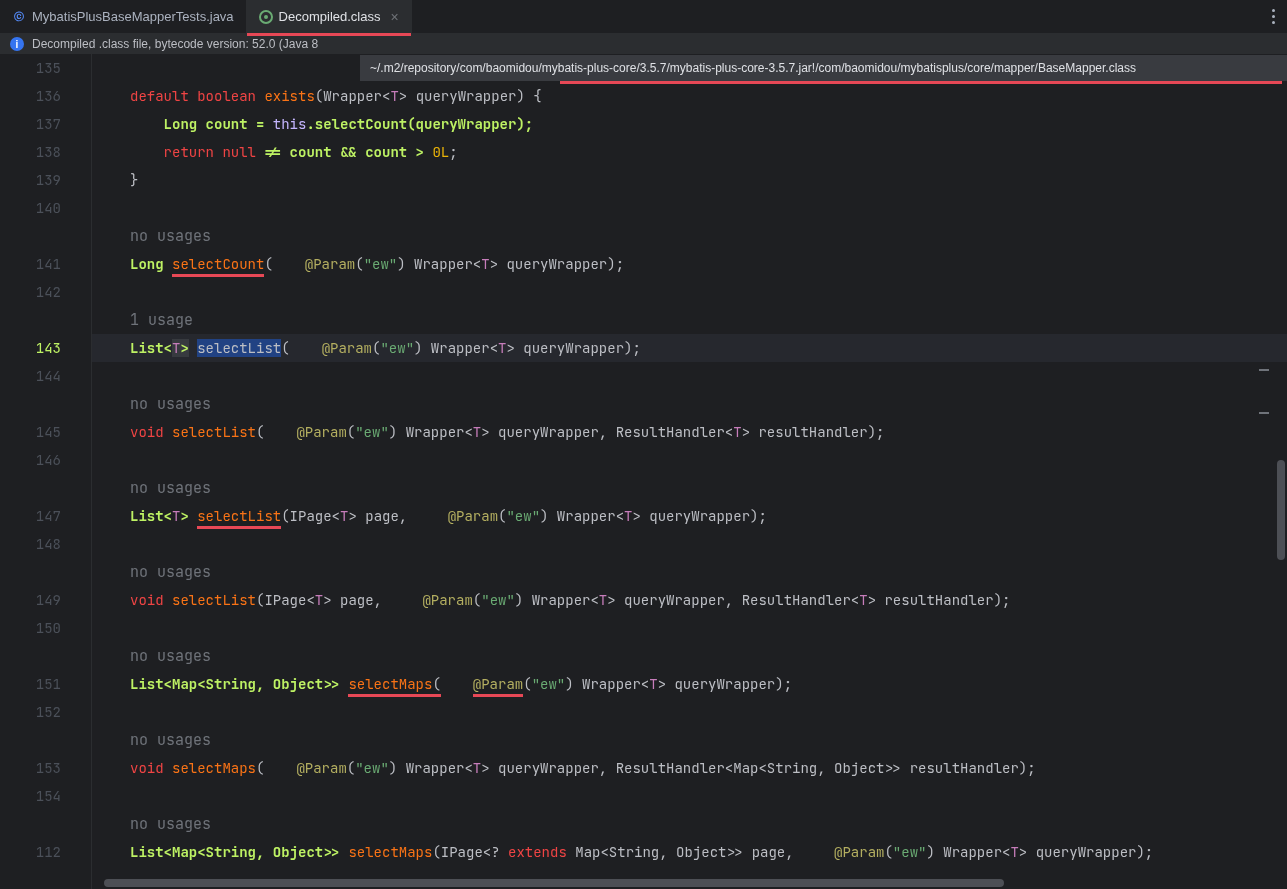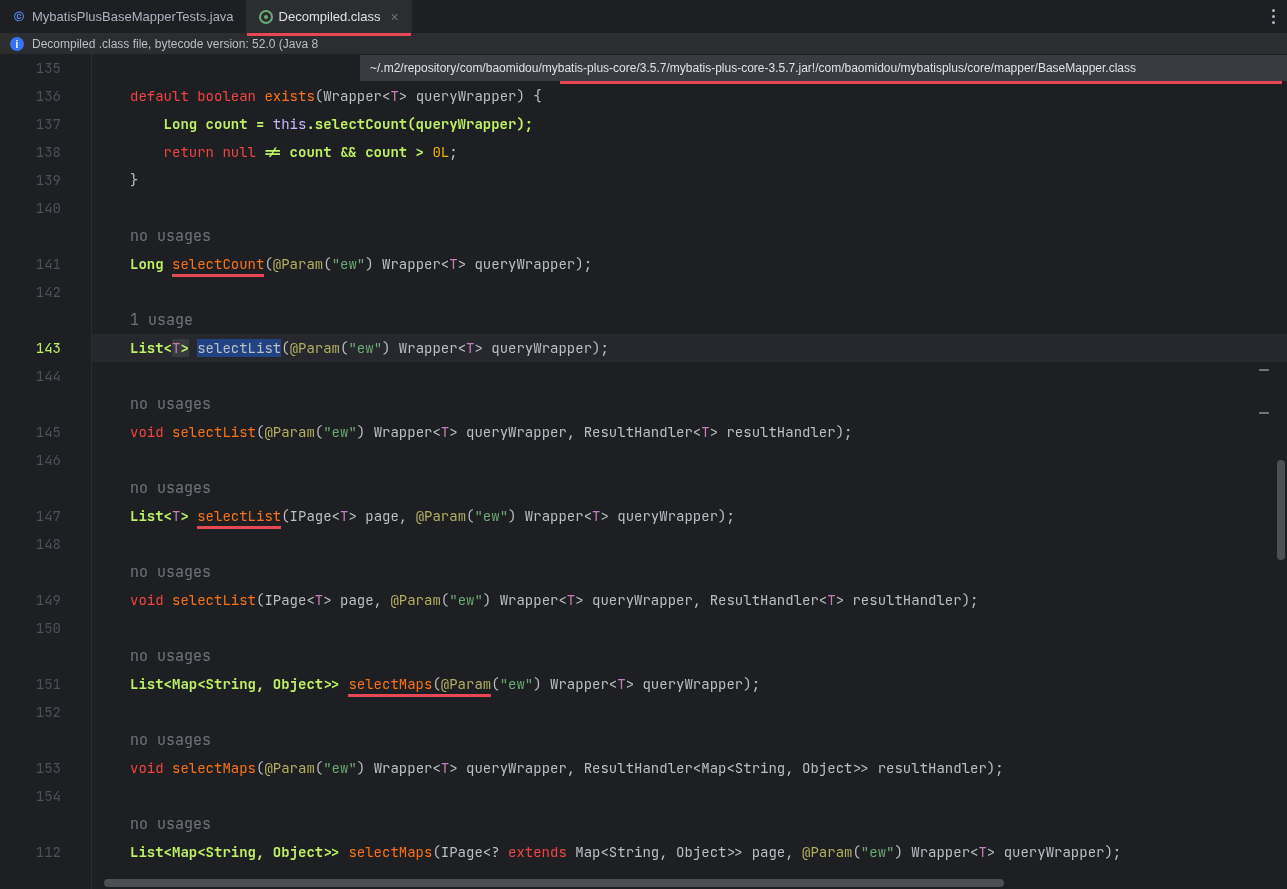--- a/index.html
+++ b/index.html
@@ -147,21 +147,21 @@
   position:relative;
 }
 .row{height:28px; padding-left:38px; position:relative;}
 .row.sel{background:#26282e;}
 .row.sel::before{
   content:"";position:absolute;left:-100px;top:0;bottom:0;width:100px;
 }
 .hint{color:#6f737a;font-style:normal;font-size:15px;}
 .kw{color:#ef4444;}
 .fn{color:#f97316;}
-.ann{color:#b3ae60;}
+.ann{color:#b3ae60;margin-left:32px;}
 .str{color:#6aab73;}
 .type{color:#c77dbb;}
 .num{color:#eab308;}
 .this{color:#c4b5fd;text-align:center;}
 .pun{color:#bcbec4;}
 .name{color:#bef264;font-weight:bold;}
 .underline{border-bottom:3px solid #e74856;padding-bottom:1px;}
 .hl-sel{background:#214283;color:#bcbec4;padding:0;}
 .hl-box{background:#373a3f;}
 .vscroll{

